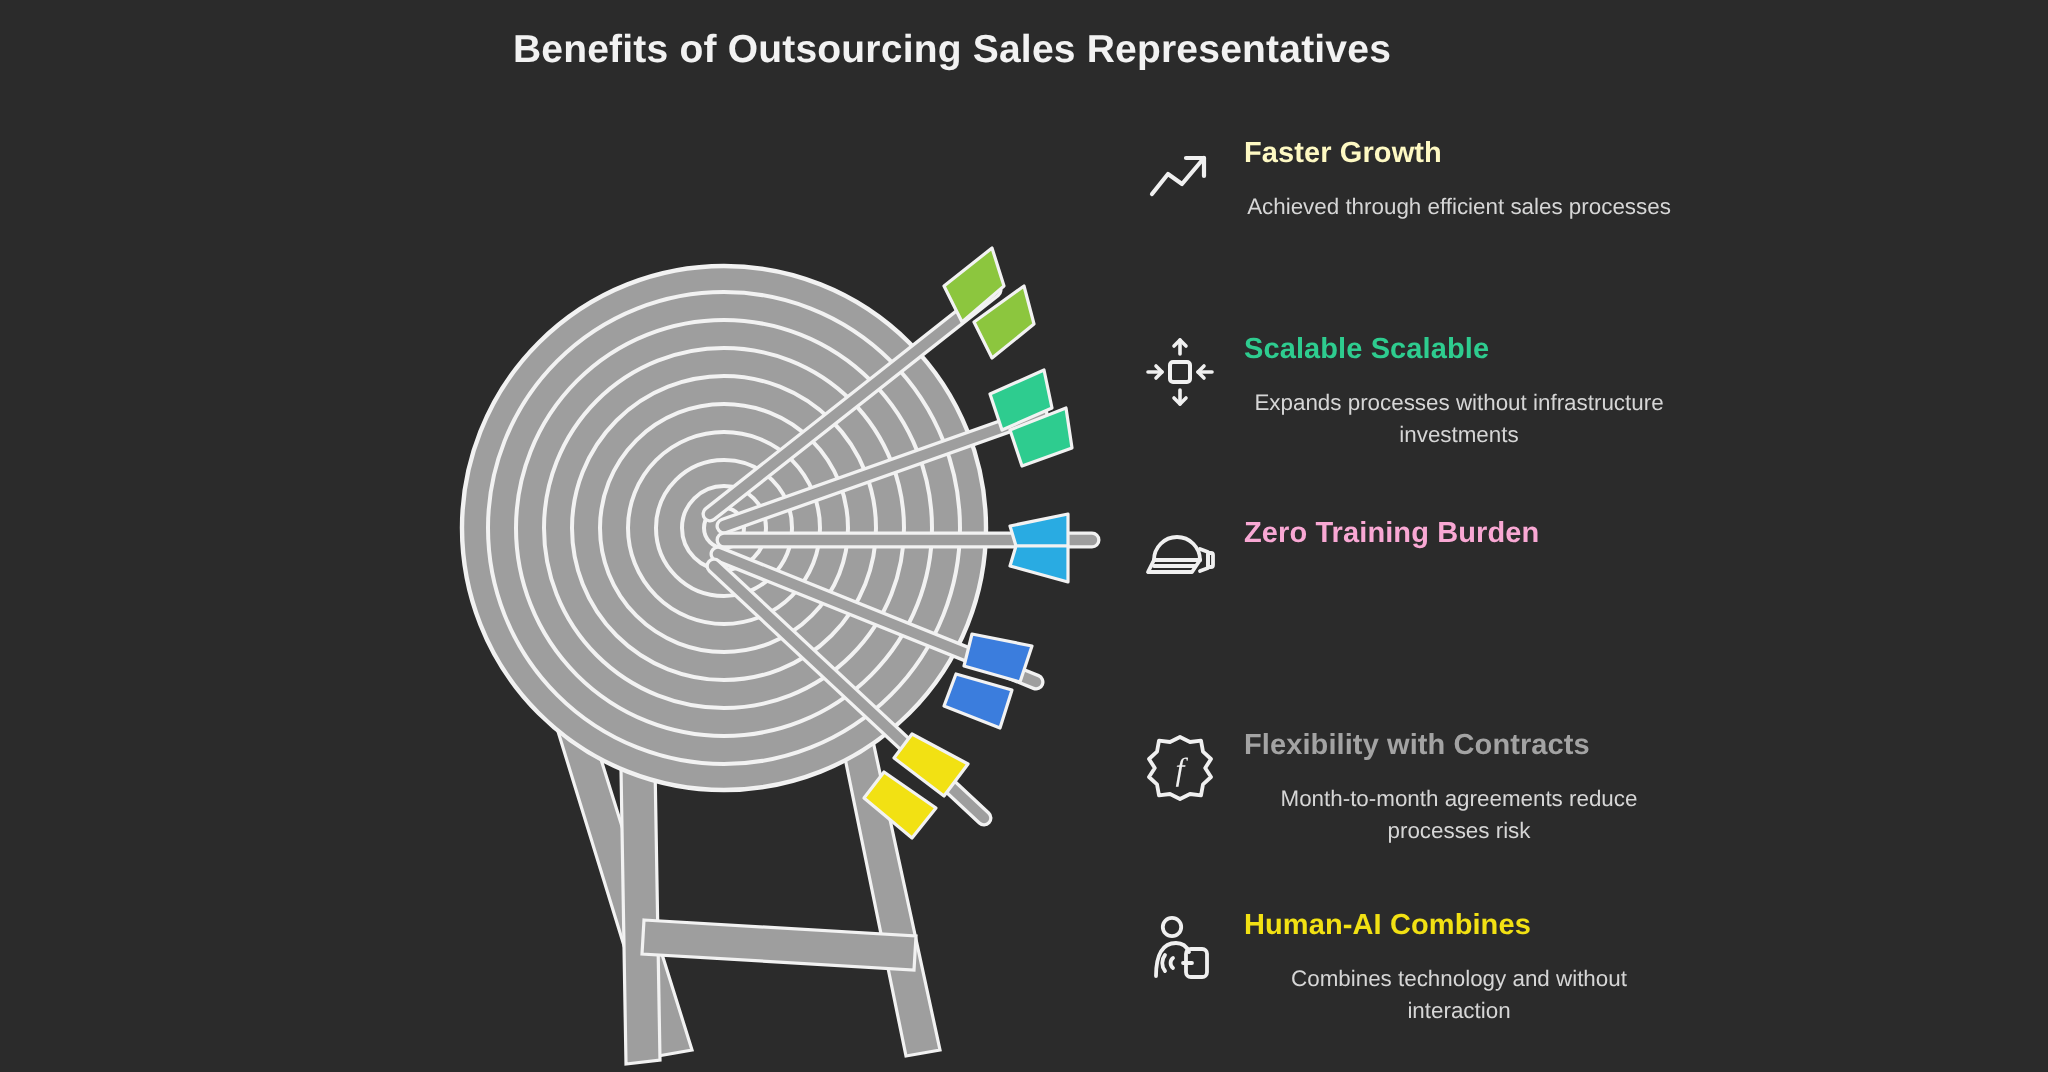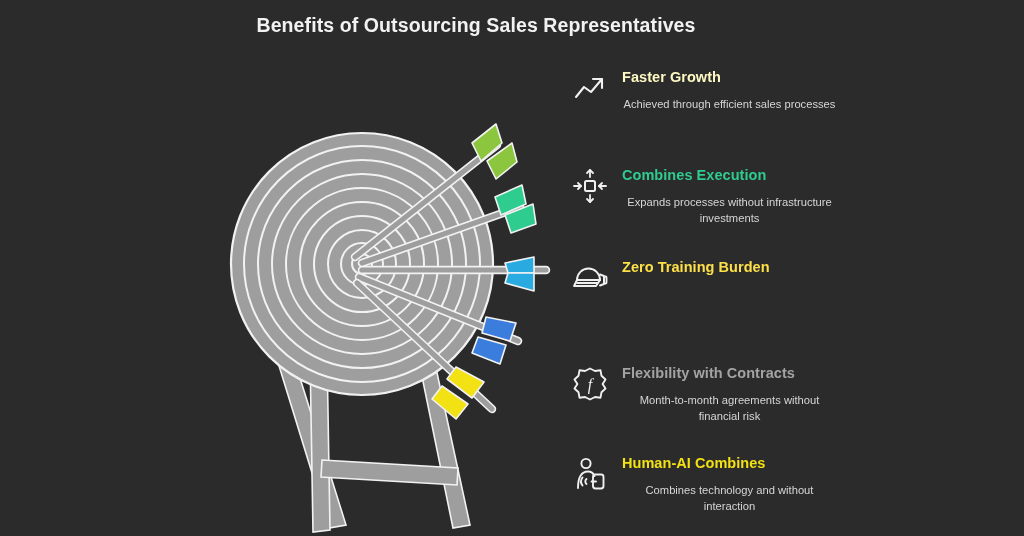--- a/index.html
+++ b/index.html
@@ -195,52 +195,52 @@
             <polyline points="15,5 18,2 21,5"></polyline>
             <line x1="18" y1="34" x2="18" y2="27"></line>
             <polyline points="15,31 18,34 21,31"></polyline>
             <line x1="2" y1="18" x2="9" y2="18"></line>
             <polyline points="6,15 9,18 6,21"></polyline>
             <line x1="34" y1="18" x2="27" y2="18"></line>
             <polyline points="30,15 27,18 30,21"></polyline>
           </g>
         </svg>
       </span>
-      <div class="b-title" style="color:#2ecc8f">Combines Execution</div>
+      <div class="b-title" style="color:#2ecc8f">Scalable Scalable</div>
       <div class="b-desc">Expands processes without infrastructure investments</div>
     </div>
 
     <div class="benefit i2">
       <span class="b-icon">
         <svg width="36" height="30" viewBox="0 0 36 30">
           <g fill="none" stroke="#f0f0f0" stroke-width="1.9" stroke-linejoin="round" stroke-linecap="round">
             <path d="M5 17 a11.5 11.5 0 0 1 23 0 z"></path>
             <line x1="5" y1="17" x2="28" y2="17"></line>
             <path d="M5 17 L2 23 L24 23 L28 17"></path>
             <line x1="5" y1="20" x2="25.5" y2="20"></line>
             <path d="M28 11.5 L32 13 L32 21 L28 22.5"></path>
             <rect x="32" y="13.5" width="2.5" height="7" rx="1"></rect>
           </g>
         </svg>
       </span>
-      <div class="b-title" style="color:#fde047">Zero Training Burden</div>
+      <div class="b-title" style="color:#f9a8d4">Zero Training Burden</div>
     </div>
 
     <div class="benefit i3">
       <span class="b-icon">
         <svg width="36" height="36" viewBox="0 0 36 36">
           <path d="M18 2.5 L23 5 L28.5 4.3 L29.5 9.8 L33.5 13.5 L30.6 18
                    L33.5 22.5 L29.5 26.2 L28.5 31.7 L23 31 L18 33.5
                    L13 31 L7.5 31.7 L6.5 26.2 L2.5 22.5 L5.4 18
                    L2.5 13.5 L6.5 9.8 L7.5 4.3 L13 5 Z" fill="none" stroke="#f0f0f0" stroke-width="1.9" stroke-linejoin="round"></path>
           <text x="18" y="24" text-anchor="middle" font-family="Liberation Serif, serif" font-size="16" font-style="italic" fill="#f0f0f0">f</text>
         </svg>
       </span>
       <div class="b-title" style="color:#a3a3a3">Flexibility with Contracts</div>
-      <div class="b-desc">Month-to-month agreements without financial risk</div>
+      <div class="b-desc">Month-to-month agreements reduce processes risk</div>
     </div>
 
     <div class="benefit i4">
       <span class="b-icon">
         <svg width="36" height="34" viewBox="0 0 36 34">
           <g fill="none" stroke="#f0f0f0" stroke-width="1.9" stroke-linecap="round" stroke-linejoin="round">
             <circle cx="14" cy="6.5" r="4.6"></circle>
             <path d="M6 31 C6 20 9.5 14.5 16 14.5 C19.5 14.5 21.5 16.5 22.5 19"></path>
             <path d="M10.5 20.5 a6.5 6.5 0 0 0 0 8"></path>
             <path d="M14.5 22 a3.2 3.2 0 0 0 0 5"></path>

